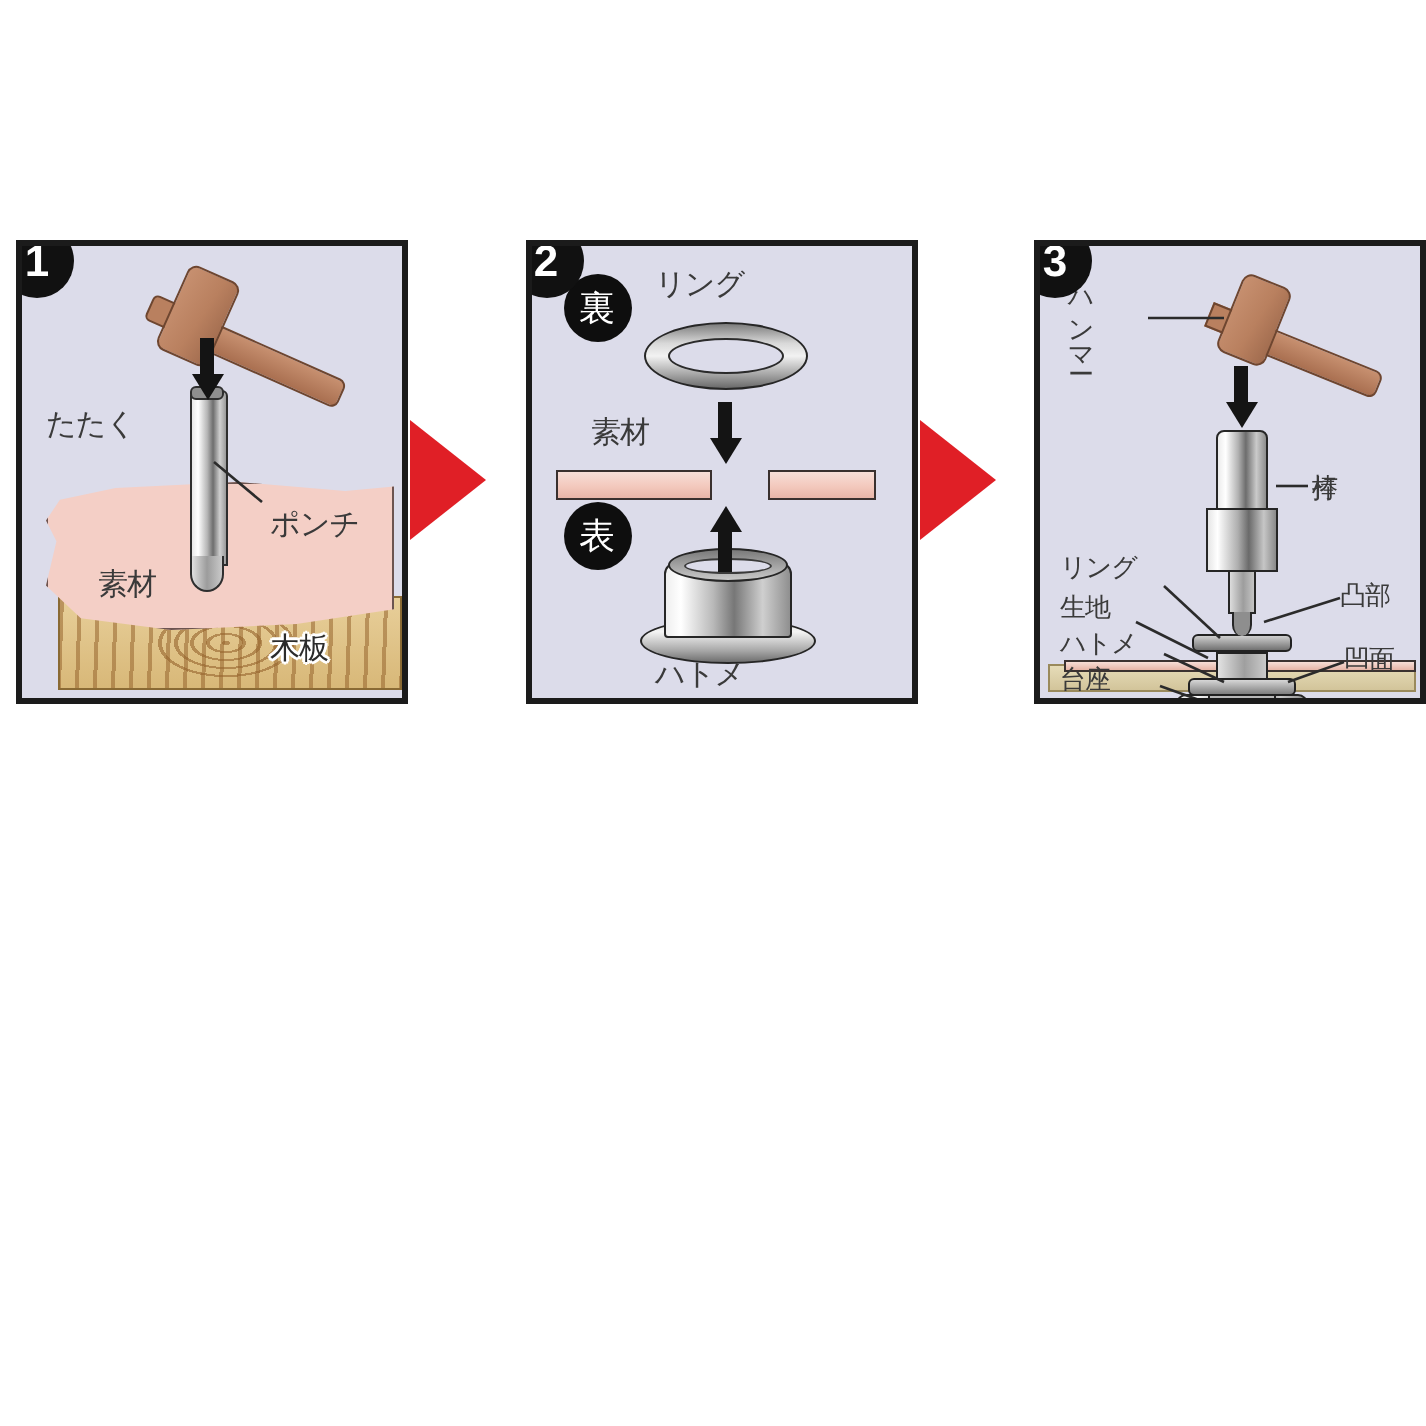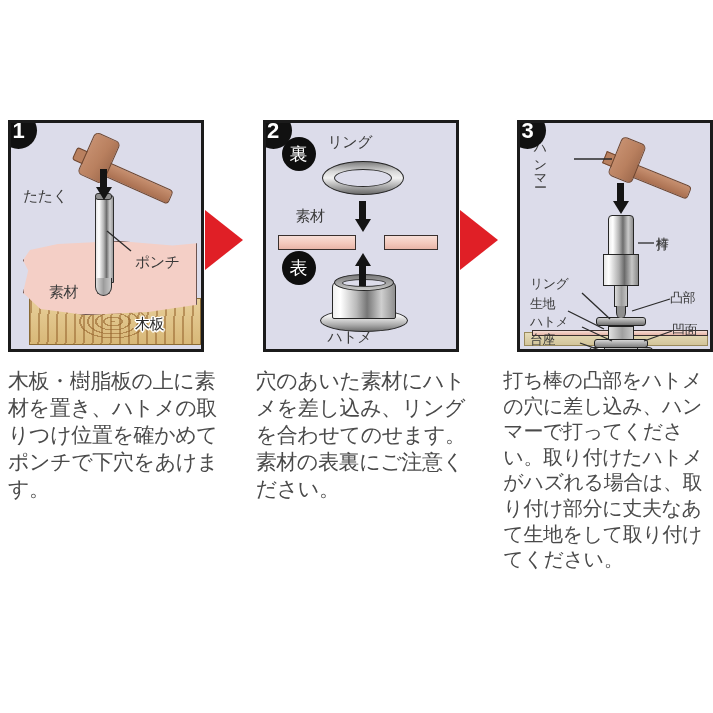--- a/index.html
+++ b/index.html
@@ -501,21 +501,21 @@
         <div class="p1-wood"></div>
 
         <div class="p1-punch-cap"></div>
         <div class="p1-punch"></div>
         <div class="p1-punch-tip"></div>
 
         <svg class="leader">
           <line x1="96" y1="108" x2="120" y2="128" stroke="#2b2b2b" stroke-width="1.3"></line>
         </svg>
 
-        <div class="lbl" style="left:12px; top:64px;">たたく</div>
+        <div class="lbl" style="left:12px; top:80px;">たたく</div>
         <div class="lbl" style="left:124px; top:130px;">ポンチ</div>
         <div class="lbl" style="left:38px; top:160px;">素材</div>
         <div class="lbl outline" style="left:124px; top:192px;">木板</div>
       </div>
     </div>
 
     <div class="arrow-wrap">
       <div class="arrow"></div>
     </div>
 
@@ -602,19 +602,14 @@
         <div class="lbl sm" style="left:10px; top:172px;text-align:right;">生地</div>
         <div class="lbl sm" style="left:10px; top:190px;">ハトメ</div>
         <div class="lbl sm" style="left:10px; top:208px;">台座</div>
         <div class="lbl sm" style="left:150px; top:166px;">凸部</div>
         <div class="lbl sm" style="left:152px; top:198px;">凹面</div>
       </div>
     </div>
 
   </div>
 
-  <div class="captions">
-    <div class="caption c1">木板・樹脂板の上に素材を置き、ハトメの取りつけ位置を確かめてポンチで下穴をあけます。</div>
-    <div class="caption c2">穴のあいた素材にハトメを差し込み、リングを合わせてのせます。素材の表裏にご注意ください。</div>
-    <div class="caption c3">打ち棒の凸部をハトメの穴に差し込み、ハンマーで打ってください。取り付けたハトメがハズれる場合は、取り付け部分に丈夫なあて生地をして取り付けてください。</div>
-  </div>
 
 </div>
 
 </body></html>

